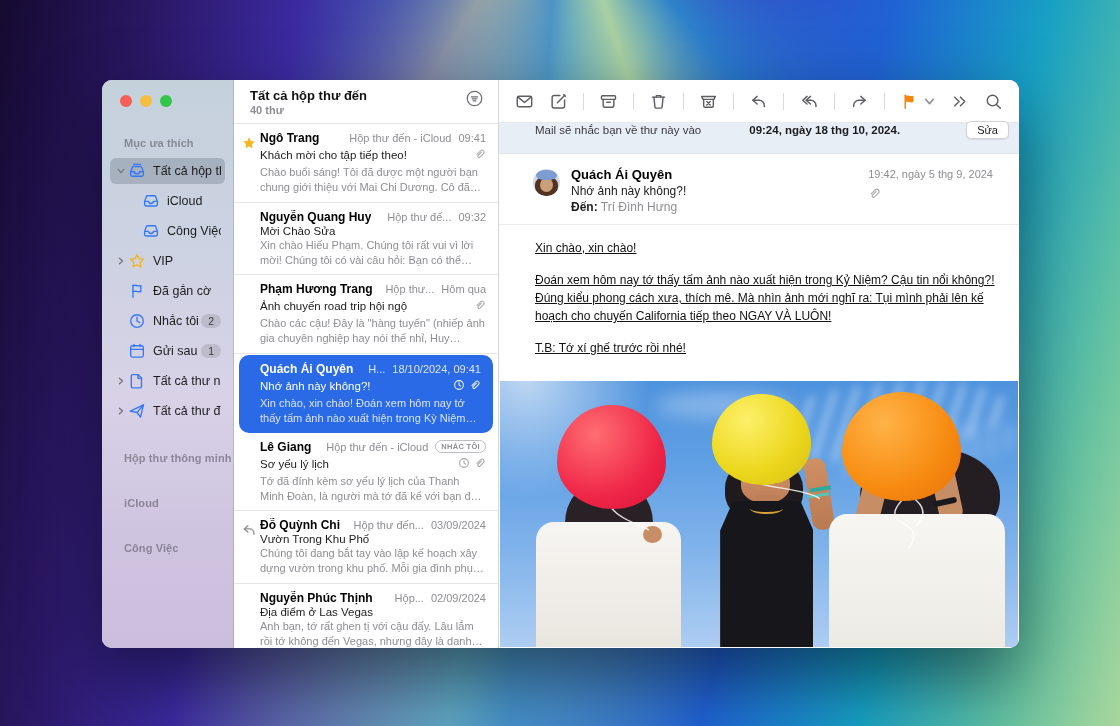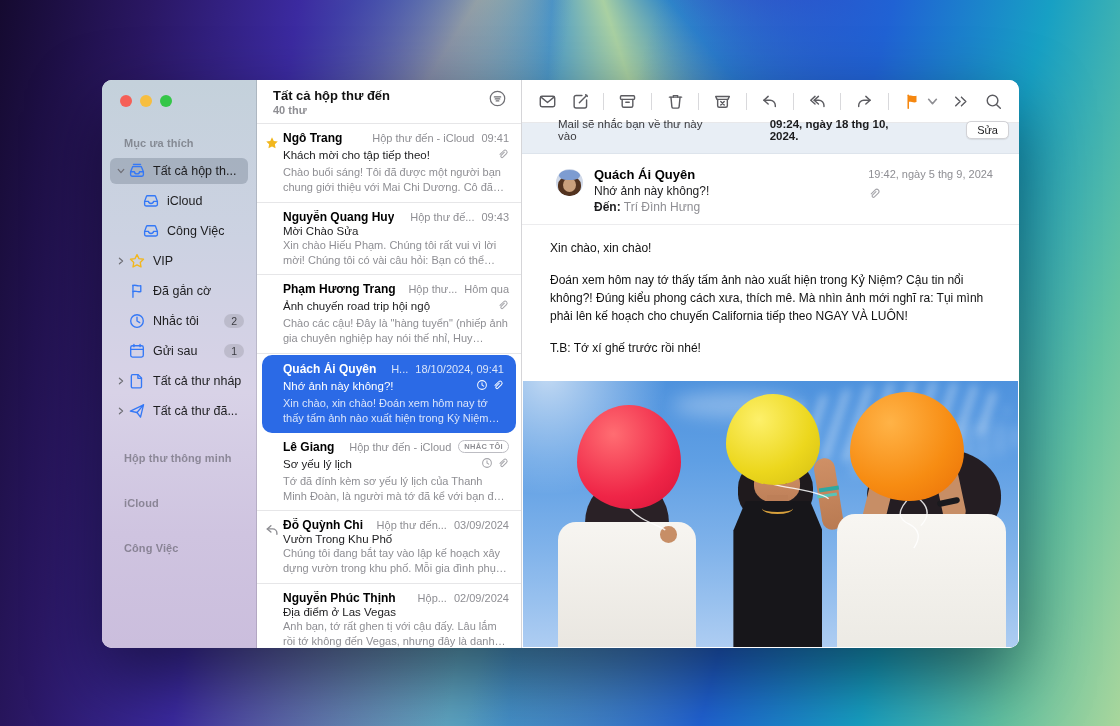--- a/index.html
+++ b/index.html
@@ -19,21 +19,21 @@
   }
   
   .window{
     position:absolute;left:102px;top:80px;width:917px;height:568px;
     border-radius:10px;overflow:hidden;display:flex;
     box-shadow:0 30px 70px rgba(0,0,0,.5),0 0 0 .5px rgba(255,255,255,.25) inset;
     background:#fff;
   }
   
   .sidebar{
-    width:155px;flex:none;box-sizing:border-box;
+    width:132px;flex:none;box-sizing:border-box;
     background:linear-gradient(180deg,#c4d1db 0%,#ccd2e2 28%,#d8d2e7 55%,#cfc4e0 80%,#cbbedd 100%);
     border-right:1px solid rgba(0,0,0,.12);
   }
   .traffic{display:flex;gap:8px;padding:15px 0 0 18px;}
   .dot{width:12px;height:12px;border-radius:50%;}
   .dot.red{background:#f55f57;}  .dot.yellow{background:#f6be40;}  .dot.green{background:#34c648;}
   .side-list{padding-top:26px;font-size:12.5px;color:#1d1d1f;}
   .side-header{font-size:11px;color:rgba(60,60,67,.48);padding:4px 0 5px 22px;font-weight:600;letter-spacing:.1px;}
   .side-header.gap{margin-top:24px;}
   .side-item{display:flex;align-items:center;height:26px;margin:4px 8px;border-radius:6px;padding:0 4px;position:relative;}
@@ -92,21 +92,21 @@
   .mh-left{margin-left:11px;min-width:0;}
   .mh-name{font-size:13px;font-weight:700;color:#000;}
   .mh-subject{font-size:12px;color:#1c1c1e;margin-top:2px;}
   .mh-to{font-size:12px;margin-top:2px;color:#8e8e93;}
   .mh-to b{color:#1c1c1e;font-weight:700;}
   .mh-right{margin-left:auto;text-align:left;flex:none;padding-top:1px;}
   .mh-date{font-size:11px;color:#8e8e93;}
   .mh-clip{color:#a5a5aa;margin-top:6px;display:inline-block;}
   .mh-clip svg{width:13px;height:13px;}
   .msg-body{flex:none;padding:14px 22px 10px 24px;font-size:12px;color:#111;line-height:1.5;}
-  .msg-body p{margin:0 0 14px 4px;}
+  .msg-body p{margin:0 0 14px 12px;text-decoration:underline;}
   
   .photo{flex:1;min-height:0;position:relative;overflow:hidden;margin:0 1px 1px 1px;
     background:
       radial-gradient(circle at 5% -2%, rgba(255,255,255,.65), rgba(255,255,255,0) 22%),
       linear-gradient(180deg,#4e92dd 0%,#5f9fe4 30%,#7fb2ea 62%,#9cc3ef 86%,#aecdf2 100%);
   }
   .photo *{position:absolute;}
   .cloud1{top:1%;right:2%;width:50%;height:28%;transform:rotate(-7deg);border-radius:50%;
     background:repeating-linear-gradient(115deg,rgba(255,255,255,.5) 0 5px,rgba(255,255,255,0) 5px 20px);filter:blur(5px);}
   .cloud2{top:18%;right:-2%;width:38%;height:16%;transform:rotate(-10deg);border-radius:50%;
@@ -298,21 +298,21 @@
                 </svg></span>
             </span>
           </div>
           <div class="r3">Chào buổi sáng! Tôi đã được một người bạn chung giới thiệu với Mai Chi Dương. Cô đã c...</div>
         </div>
         <div class="row">
           <div class="r1">
             <span class="r-sender">Nguyễn Quang Huy</span>
             <span class="r-meta">
               <span>Hộp thư đế...</span>
-              <span>09:43</span>
+              <span>09:32</span>
             </span>
           </div>
           <div class="r2">
             <span class="r-subject">Mời Chào Sửa</span>
           </div>
           <div class="r3">Xin chào Hiếu Phạm. Chúng tôi rất vui vì lời mời! Chúng tôi có vài câu hỏi: Bạn có thể gửi...</div>
         </div>
         <div class="row">
           <div class="r1">
             <span class="r-sender">Phạm Hương Trang</span>

